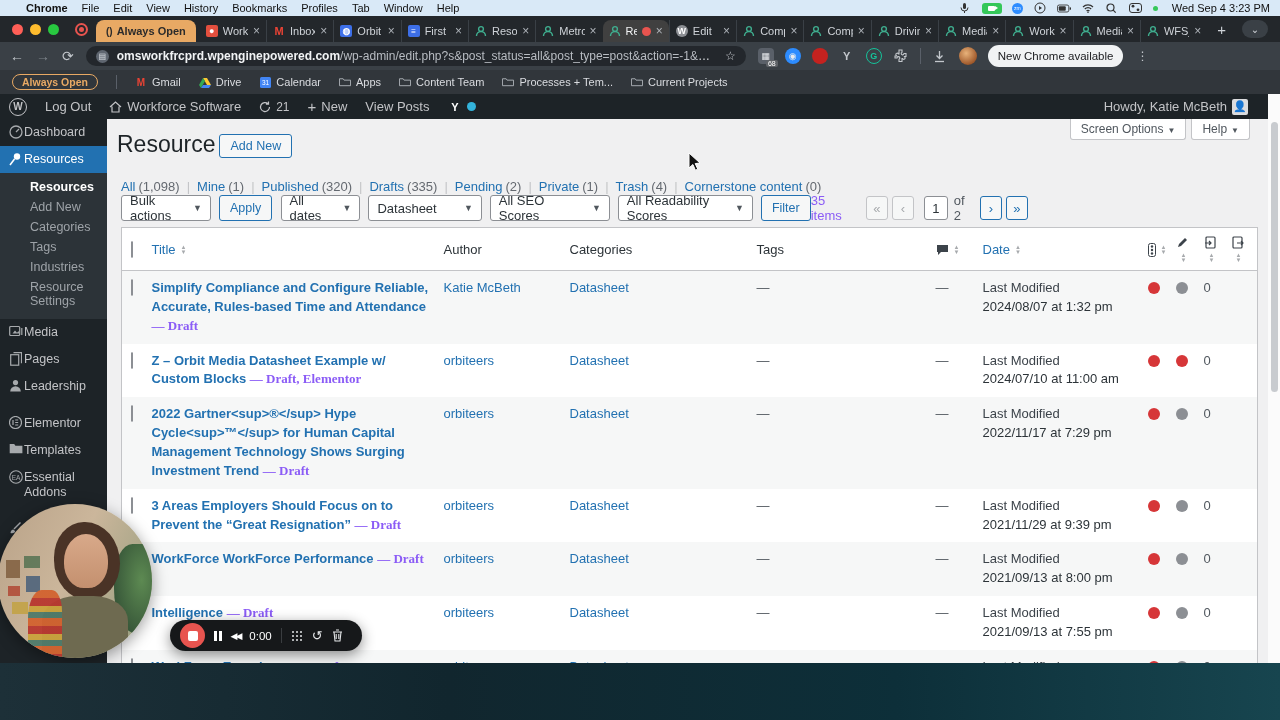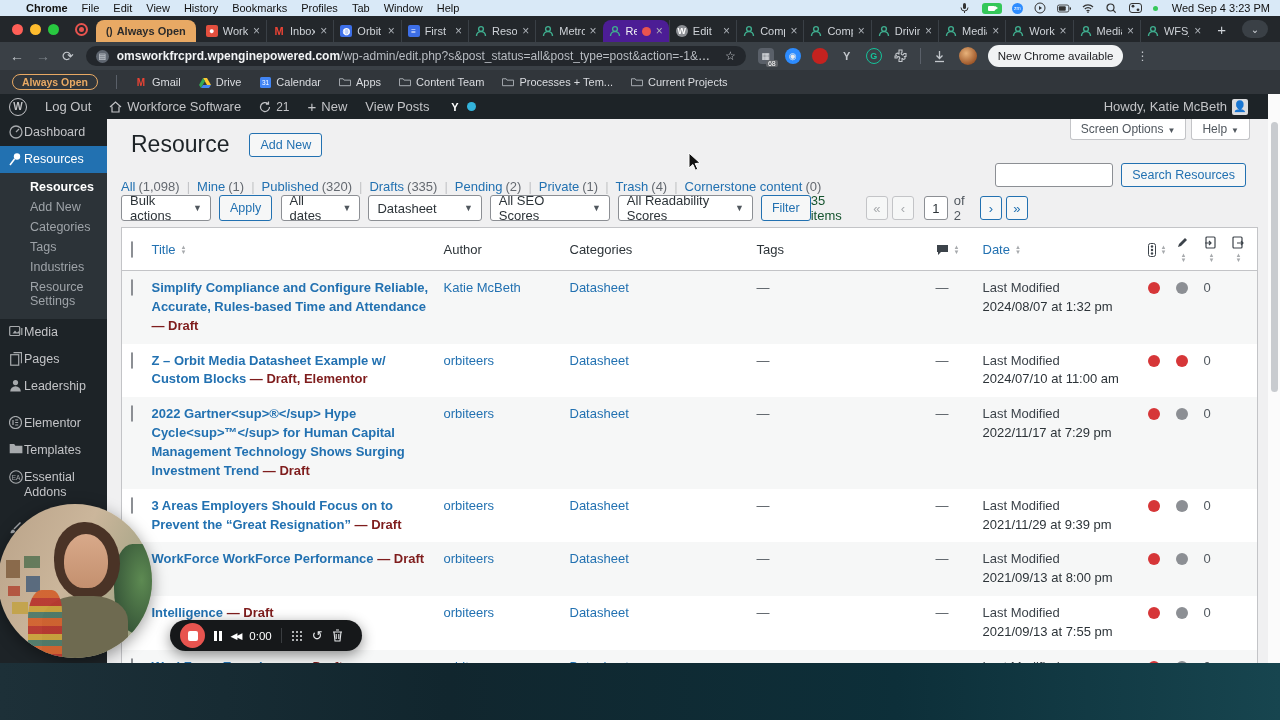--- a/index.html
+++ b/index.html
@@ -30,21 +30,21 @@
   .t-red{background:#ff5f57}.t-yel{background:#febc2e}.t-grn{background:#28c840}
   .rec-ind { width:13px; height:13px; border:2px solid #e8544f; border-radius:50%; margin:0 8px; position:relative; }
   .rec-ind:after{ content:""; position:absolute; inset:2px; background:#e8544f; border-radius:50%; }
   .pinned-tab { background:#e8a964; color:#2b2b2b; border-radius:8px 8px 0 0; height:22px; margin-top:4px;
     display:flex; align-items:center; padding:0 10px; font-size:11px; font-weight:bold; white-space:nowrap; }
   .pinned-tab .g { font-weight:bold; margin-right:4px; font-size:10px; }
   .tabs { display:flex; flex:1; height:26px; align-items:flex-end; overflow:hidden; margin-left:4px; }
   .tab { flex:1 1 0; min-width:0; height:22px; display:flex; align-items:center; gap:5px; padding:0 6px;
     color:#cfd3d8; font-size:11px; border-left:1px solid #3a4046; position:relative; }
   .tab:first-child{ border-left:none; }
-  .tab.active { background:#4c1d95; border-radius:8px 8px 0 0; color:#f1f3f4; border-left:none;text-align:center; }
+  .tab.active { background:#404040; border-radius:8px 8px 0 0; color:#f1f3f4; border-left:none;text-align:center; }
   .tab .label { flex:1; overflow:hidden; white-space:nowrap; }
   .tab .close { color:#aeb3b9; font-size:12px; }
   .favic { width:12px; height:12px; flex:0 0 12px; display:inline-flex; align-items:center; justify-content:center; border-radius:2px; font-size:9px; font-weight:bold; }
   .fav-red{ background:#e34f3e; color:#fff; }
   .fav-gmail{ color:#ea4335; font-size:11px; }
   .fav-blue{ background:#3d6fe8; color:#fff; }
   .fav-doc{ background:#3d6fe8; color:#fff; font-size:8px; }
   .fav-wp{ background:#8c8f94; color:#fff; border-radius:50%; font-size:9px; }
   .fav-person svg{ display:block; }
   .tab-rec-dot{ width:9px; height:9px; background:#e8544f; border-radius:50%; flex:0 0 9px; }
@@ -112,59 +112,59 @@
 
   
   .content { position:absolute; left:107px; top:119px; width:1161px; height:544px; background:#f0f0f1; overflow:hidden; color:#2c3338; }
   .scrollcol { position:absolute; left:1268px; top:94px; width:12px; height:569px; background:#fbfbfb; }
   .scrollthumb { position:absolute; left:2.5px; top:28px; width:7px; height:270px; background:#c8cbcf; border-radius:4px; }
 
   .so-tabs { position:absolute; right:18px; top:0; display:flex; gap:5px; }
   .so-tab { background:#fff; border:1px solid #c3c4c7; border-top:none; color:#50575e; font-size:12px; padding:3px 10px; border-radius:0 0 3px 3px; }
   .so-tab .dd { font-size:8px; margin-left:4px; }
 
-  .page-head { position:absolute; left:24px; top:12px; display:flex; align-items:center; gap:20px; }
+  .page-head { position:absolute; left:10px; top:12px; display:flex; align-items:flex-end; gap:4px; }
   .page-title { font-size:23px; font-weight:normal; color:#1d2327; }
   .btn-sec { background:#f6f7f7; border:1px solid #2271b1; color:#2271b1; font-size:12.5px; padding:4px 10px; border-radius:3px; white-space:nowrap; }
 
   .views { position:absolute; left:14px; top:60px; font-size:13px; color:#646970; display:flex; flex-wrap:nowrap; white-space:nowrap; }
   .views a { color:#2271b1; text-decoration:none; }
   .views .cnt { color:#646970; margin-left:3px; }
   .views .vsep { margin:0 7px; color:#c3c4c7; }
 
   .search-box { position:absolute; right:22px; top:44px; display:flex; gap:8px; align-items:center; }
   .search-box input { width:118px; height:24px; border:1px solid #8c8f94; border-radius:3px; background:#fff; padding:0 6px; font-size:13px; }
 
   .filter-row { position:absolute; left:14px; top:74px; width:907px; display:flex; align-items:center; }
   .sel { height:26px; background:#fff; border:1px solid #8c8f94; border-radius:3px; display:flex; align-items:center;
     justify-content:space-between; font-size:13px; color:#2c3338; padding:0 8px; margin-right:8px; }
   .sel .dd { font-size:9px; color:#50575e; margin-left:10px; }
   .btn-filter { background:#f6f7f7; border:1px solid #2271b1; color:#2271b1; font-size:12.5px; height:26px; display:flex; align-items:center; padding:0 10px; border-radius:3px; }
   .flex-sp { flex:1; }
-  .items-count { color:#14532d; font-size:13px; margin-right:10px; }
+  .items-count { color:#8b5cf6; font-size:13px; margin-right:10px; }
   .pg-btn { width:26px; height:24px; border:1px solid #c3c4c7; background:#f6f7f7; color:#a7aaad; border-radius:3px;
     display:inline-flex; align-items:center; justify-content:center; font-size:13px; margin-left:4px; }
   .pg-btn.en { border-color:#2271b1; color:#2271b1; background:#f6f7f7; }
   .pg-cur { width:28px; height:24px; border:1px solid #8c8f94; background:#fff; border-radius:3px; display:inline-flex; align-items:center; justify-content:center; font-size:13px; margin:0 6px 0 10px; }
   .pg-of { font-size:13px; color:#50575e; margin-right:4px; }
 
   
   .list-table { position:absolute; left:14px; top:108px; width:1137px; border-collapse:collapse; background:#fff;
     border:1px solid #c3c4c7; font-size:13px; table-layout:fixed; }
   .list-table th { text-align:left; font-weight:normal; color:#2c3338; padding:6px 8px 6px 0; border-bottom:1px solid #c3c4c7; font-size:13px; vertical-align:middle; }
   .list-table th.sortable { color:#2271b1; }
   .list-table td { padding:8px 8px 8px 0; vertical-align:top; line-height:1.45; }
   .list-table tbody tr:nth-child(odd) { background:#f6f7f7; }
   .cb-col { width:30px; } .title-col{ width:auto; } .author-col{ width:126px; } .cat-col{ width:187px; }
   .tags-col{ width:179px; } .cmt-col{ width:47px; } .date-col{ width:165px; }
   .dot-col{ width:28px; } .num-col{ width:27px; }
   .cb { width:13px; height:13px; border:1px solid #8c8f94; border-radius:3px; background:#fff; margin:2px 0 0 9px; }
   th .cb { margin-top:0; }
   .row-title a { color:#2271b1; font-weight:bold; text-decoration:none; }
-  .post-state { color:#7f1d1d; font-weight:bold; }
+  .post-state { color:#8b5cf6; font-weight:bold;font-family:Liberation Serif, serif; }
   .cell-link { color:#2271b1; text-decoration:none; }
   .dash { color:#50575e; }
   .date-label { color:#3c434a; }
   .score-dot { width:12px; height:12px; border-radius:50%; display:inline-block; margin-top:3px; }
   .dot-red{ background:#d63638; } .dot-grey{ background:#8c8f94; }
   .sort-arrows { display:inline-flex; flex-direction:column; margin-left:5px; vertical-align:middle; line-height:4px; }
   .sort-arrows i { font-style:normal; font-size:6px; color:#a7aaad; height:5px; }
   .hdr-ic { display:inline-flex; align-items:center; vertical-align:middle; color:#3c434a; }
   .hdr-ic svg{ display:block; }
   .num-val { color:#50575e; }
@@ -730,24 +730,20 @@
         <a href="#">Private</a>
         <span class="cnt">(1)</span>
         <span class="vsep">|</span>
         <a href="#">Trash</a>
         <span class="cnt">(4)</span>
         <span class="vsep">|</span>
         <a href="#">Cornerstone content</a>
         <span class="cnt">(0)</span>
       </div>
 
-    <div class="search-box">
-      <input type="text" style="">
-      <span class="btn-sec">Search Resources</span>
-    </div>
 
     <div class="filter-row">
       <span class="sel" style="width:104px">
           <span>Bulk actions</span>
           <span class="dd">▼</span>
         </span>
       <span class="btn-filter">Apply</span>
       <span style="width:10px"></span>
       <span class="sel" style="width:92px">
           <span>All dates</span>

